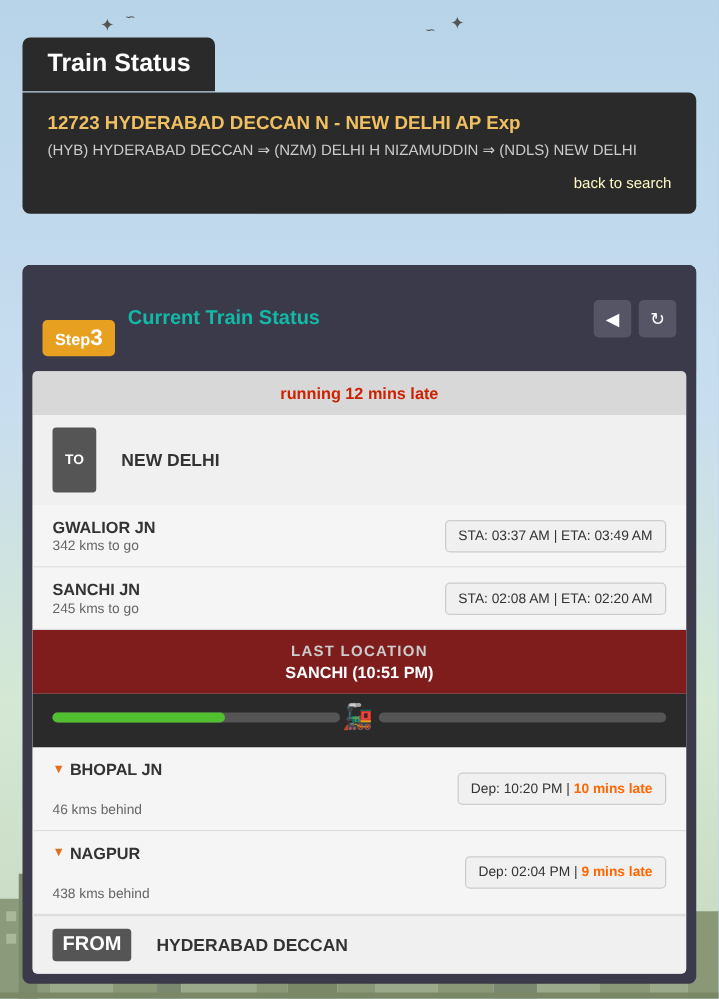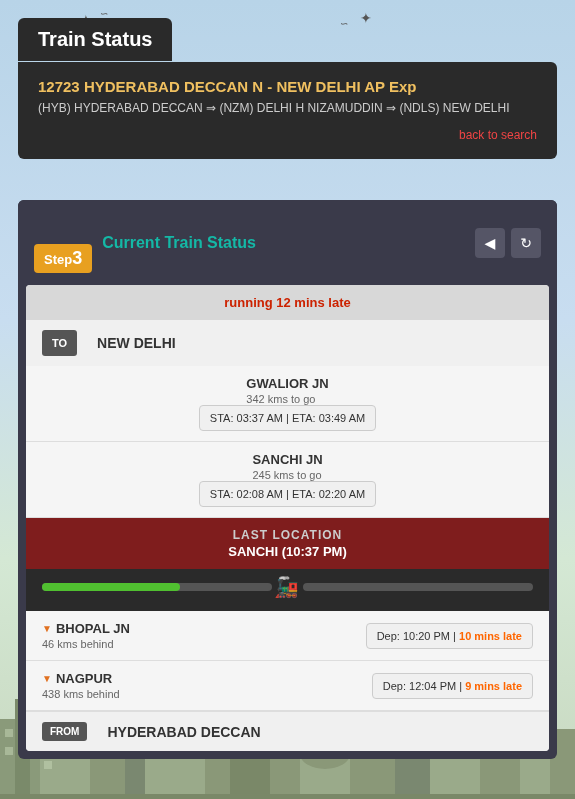--- a/index.html
+++ b/index.html
@@ -33,21 +33,21 @@
       position: absolute;
       bottom: 0;
       left: 0;
       right: 0;
       height: 200px;
       z-index: 1;
     }
 
     .main-container {
       position: absolute;
-      top: 0; left: 0;
+      top: 12px; left: 0;
       width: 575px;
       height: 713px;
       z-index: 10;
     }
 
     
     .title-tab {
       position: absolute;
       top: 18px;
       left: 18px;
@@ -83,21 +83,21 @@
       color: #cccccc;
       font-size: 12px;
     }
 
     .back-link {
       text-align: right;
       margin-top: 10px;
     }
 
     .back-link a {
-      color: #ef4444;
+      color: #fef9c3;
       font-size: 12px;
       text-decoration: none;
       cursor: pointer;
     }
 
     
     .step-section {
       position: absolute;
       top: 200px;
       left: 18px;
@@ -208,39 +208,38 @@
       align-items: center;
       padding: 10px 16px;
       gap: 20px;
     }
 
     .dest-badge {
       background: #555;
       color: white;
       font-size: 11px;
       font-weight: bold;
-      padding: 7px 10px;
+      padding: 20px 10px;
       border-radius: 3px;
     }
 
     .dest-name {
       font-size: 14px;
       font-weight: bold;
       color: #333;
     }
 
     
     .station-row {
       background: #f5f5f5;
       display: flex;
       align-items: center;
       justify-content: space-between;
       padding: 10px 16px;
       border-bottom: 1px solid #ddd;
-      flex-direction: column;
     }
 
     .station-info .station-name {
       font-size: 13px;
       font-weight: bold;
       color: #333;
     }
 
     .station-info .station-dist {
       font-size: 11px;
@@ -324,21 +323,21 @@
       font-weight: bold;
       color: #333;
       display: flex;
       align-items: center;
       gap: 4px;
     }
 
     .station-row-passed .station-dist {
       font-size: 11px;
       color: #666;
-      margin-top: 2px;
+      margin-top: 19px;
     }
 
     .triangle-down {
       color: #e07020;
       font-size: 10px;
     }
 
     .time-badge-late {
       background: #f0f0f0;
       border: 1px solid #ccc;
@@ -360,21 +359,21 @@
       display: flex;
       align-items: center;
       padding: 10px 16px;
       gap: 20px;
       border-top: 1px solid #ddd;
     }
 
     .from-badge {
       background: #555;
       color: white;
-      font-size: 10px;
+      font-size: 16px;
       font-weight: bold;
       padding: 4px 8px;
       border-radius: 3px;
     }
 
     .from-name {
       font-size: 14px;
       font-weight: bold;
       color: #333;
       text-align: right;
@@ -480,21 +479,21 @@
       <div class="station-row">
         <div class="station-info">
           <div class="station-name">SANCHI JN</div>
           <div class="station-dist">245 kms to go</div>
         </div>
         <div class="time-badge">STA: 02:08 AM | ETA: 02:20 AM</div>
       </div>
 
       <div class="last-location-row">
         <div class="last-location-title">LAST LOCATION</div>
-        <div class="last-location-name">SANCHI (10:37 PM)</div>
+        <div class="last-location-name">SANCHI (10:51 PM)</div>
       </div>
 
       <div class="progress-container">
         <div class="progress-bar-bg">
           <div class="progress-bar-fill" style="width: 60%;">
           </div>
         </div>
         <span class="train-icon">🚂</span>
         <div style="flex:1; height:8px; background:#555; border-radius:4px;"></div>
       </div>
@@ -515,21 +514,21 @@
 
       <div class="station-row-passed">
         <div>
           <div class="station-name">
             <span class="triangle-down">▼</span>
             <span>NAGPUR</span>
           </div>
           <div class="station-dist">438 kms behind</div>
         </div>
         <div class="time-badge-late">
-          <span>Dep: 12:04 PM |</span>
+          <span>Dep: 02:04 PM |</span>
           <span class="late-highlight">9 mins late</span>
         </div>
       </div>
 
       <div class="from-row">
         <div class="from-badge">FROM</div>
         <div class="from-name">HYDERABAD DECCAN</div>
       </div>
 
     </div>

